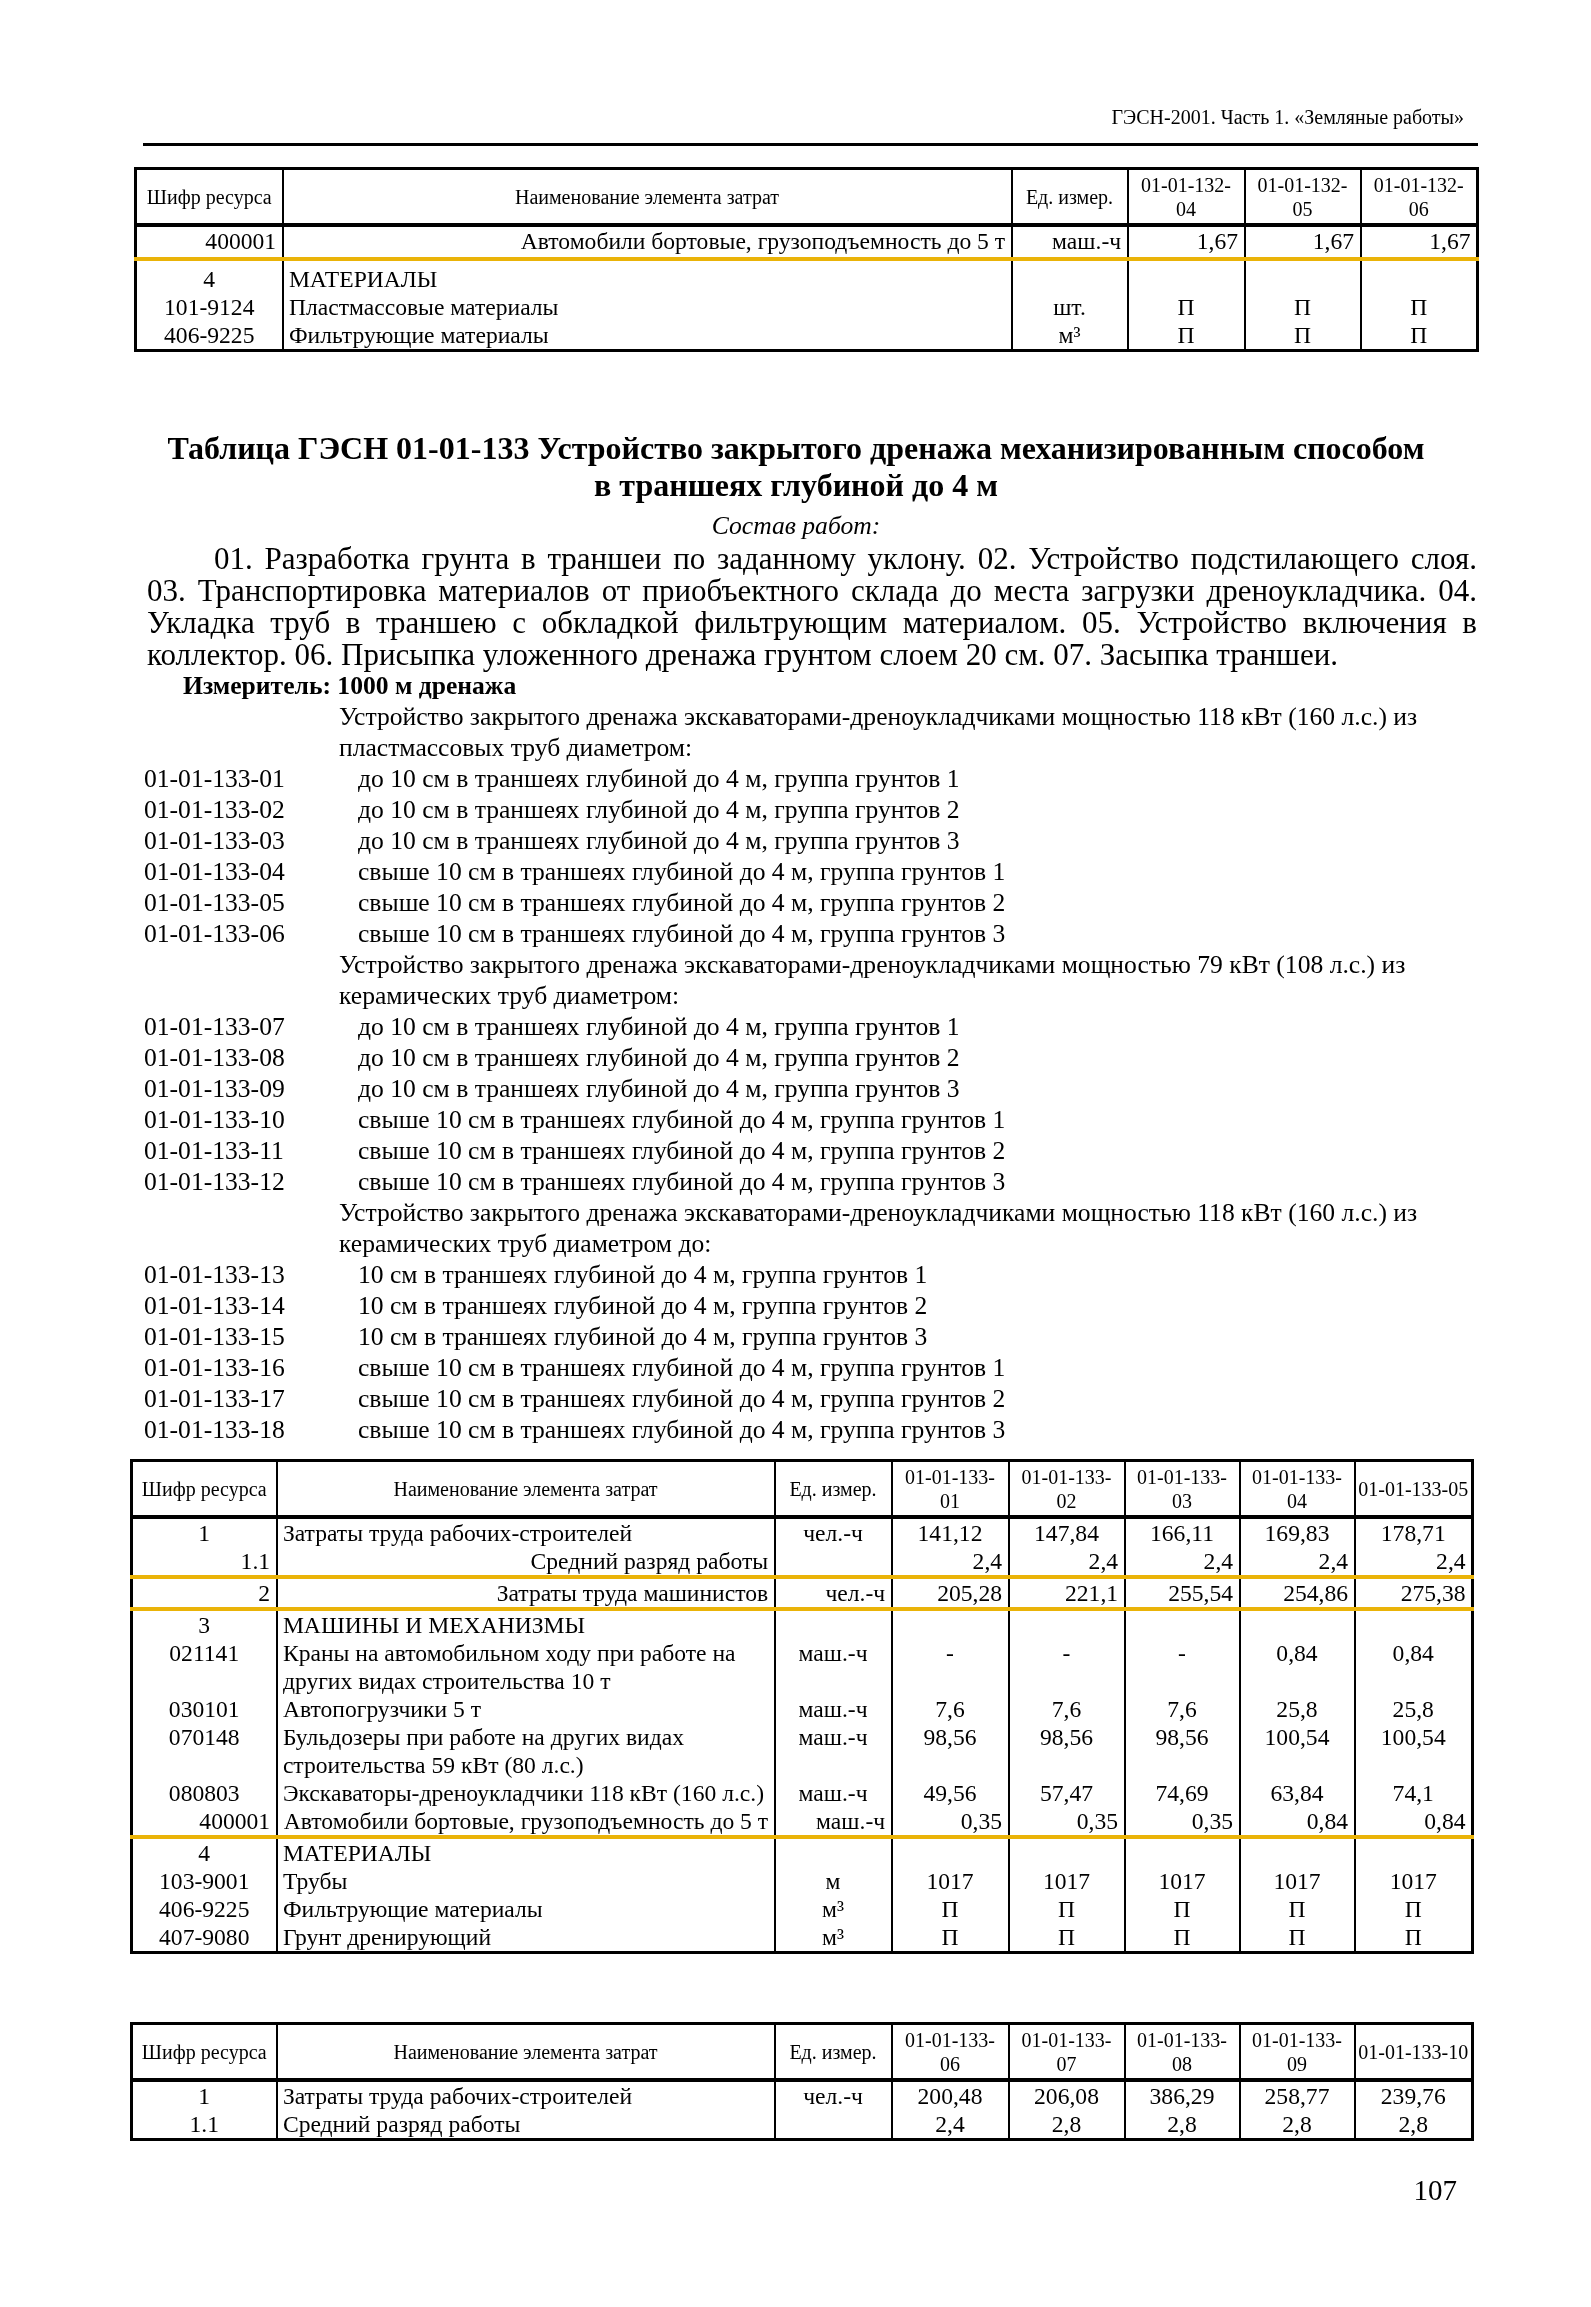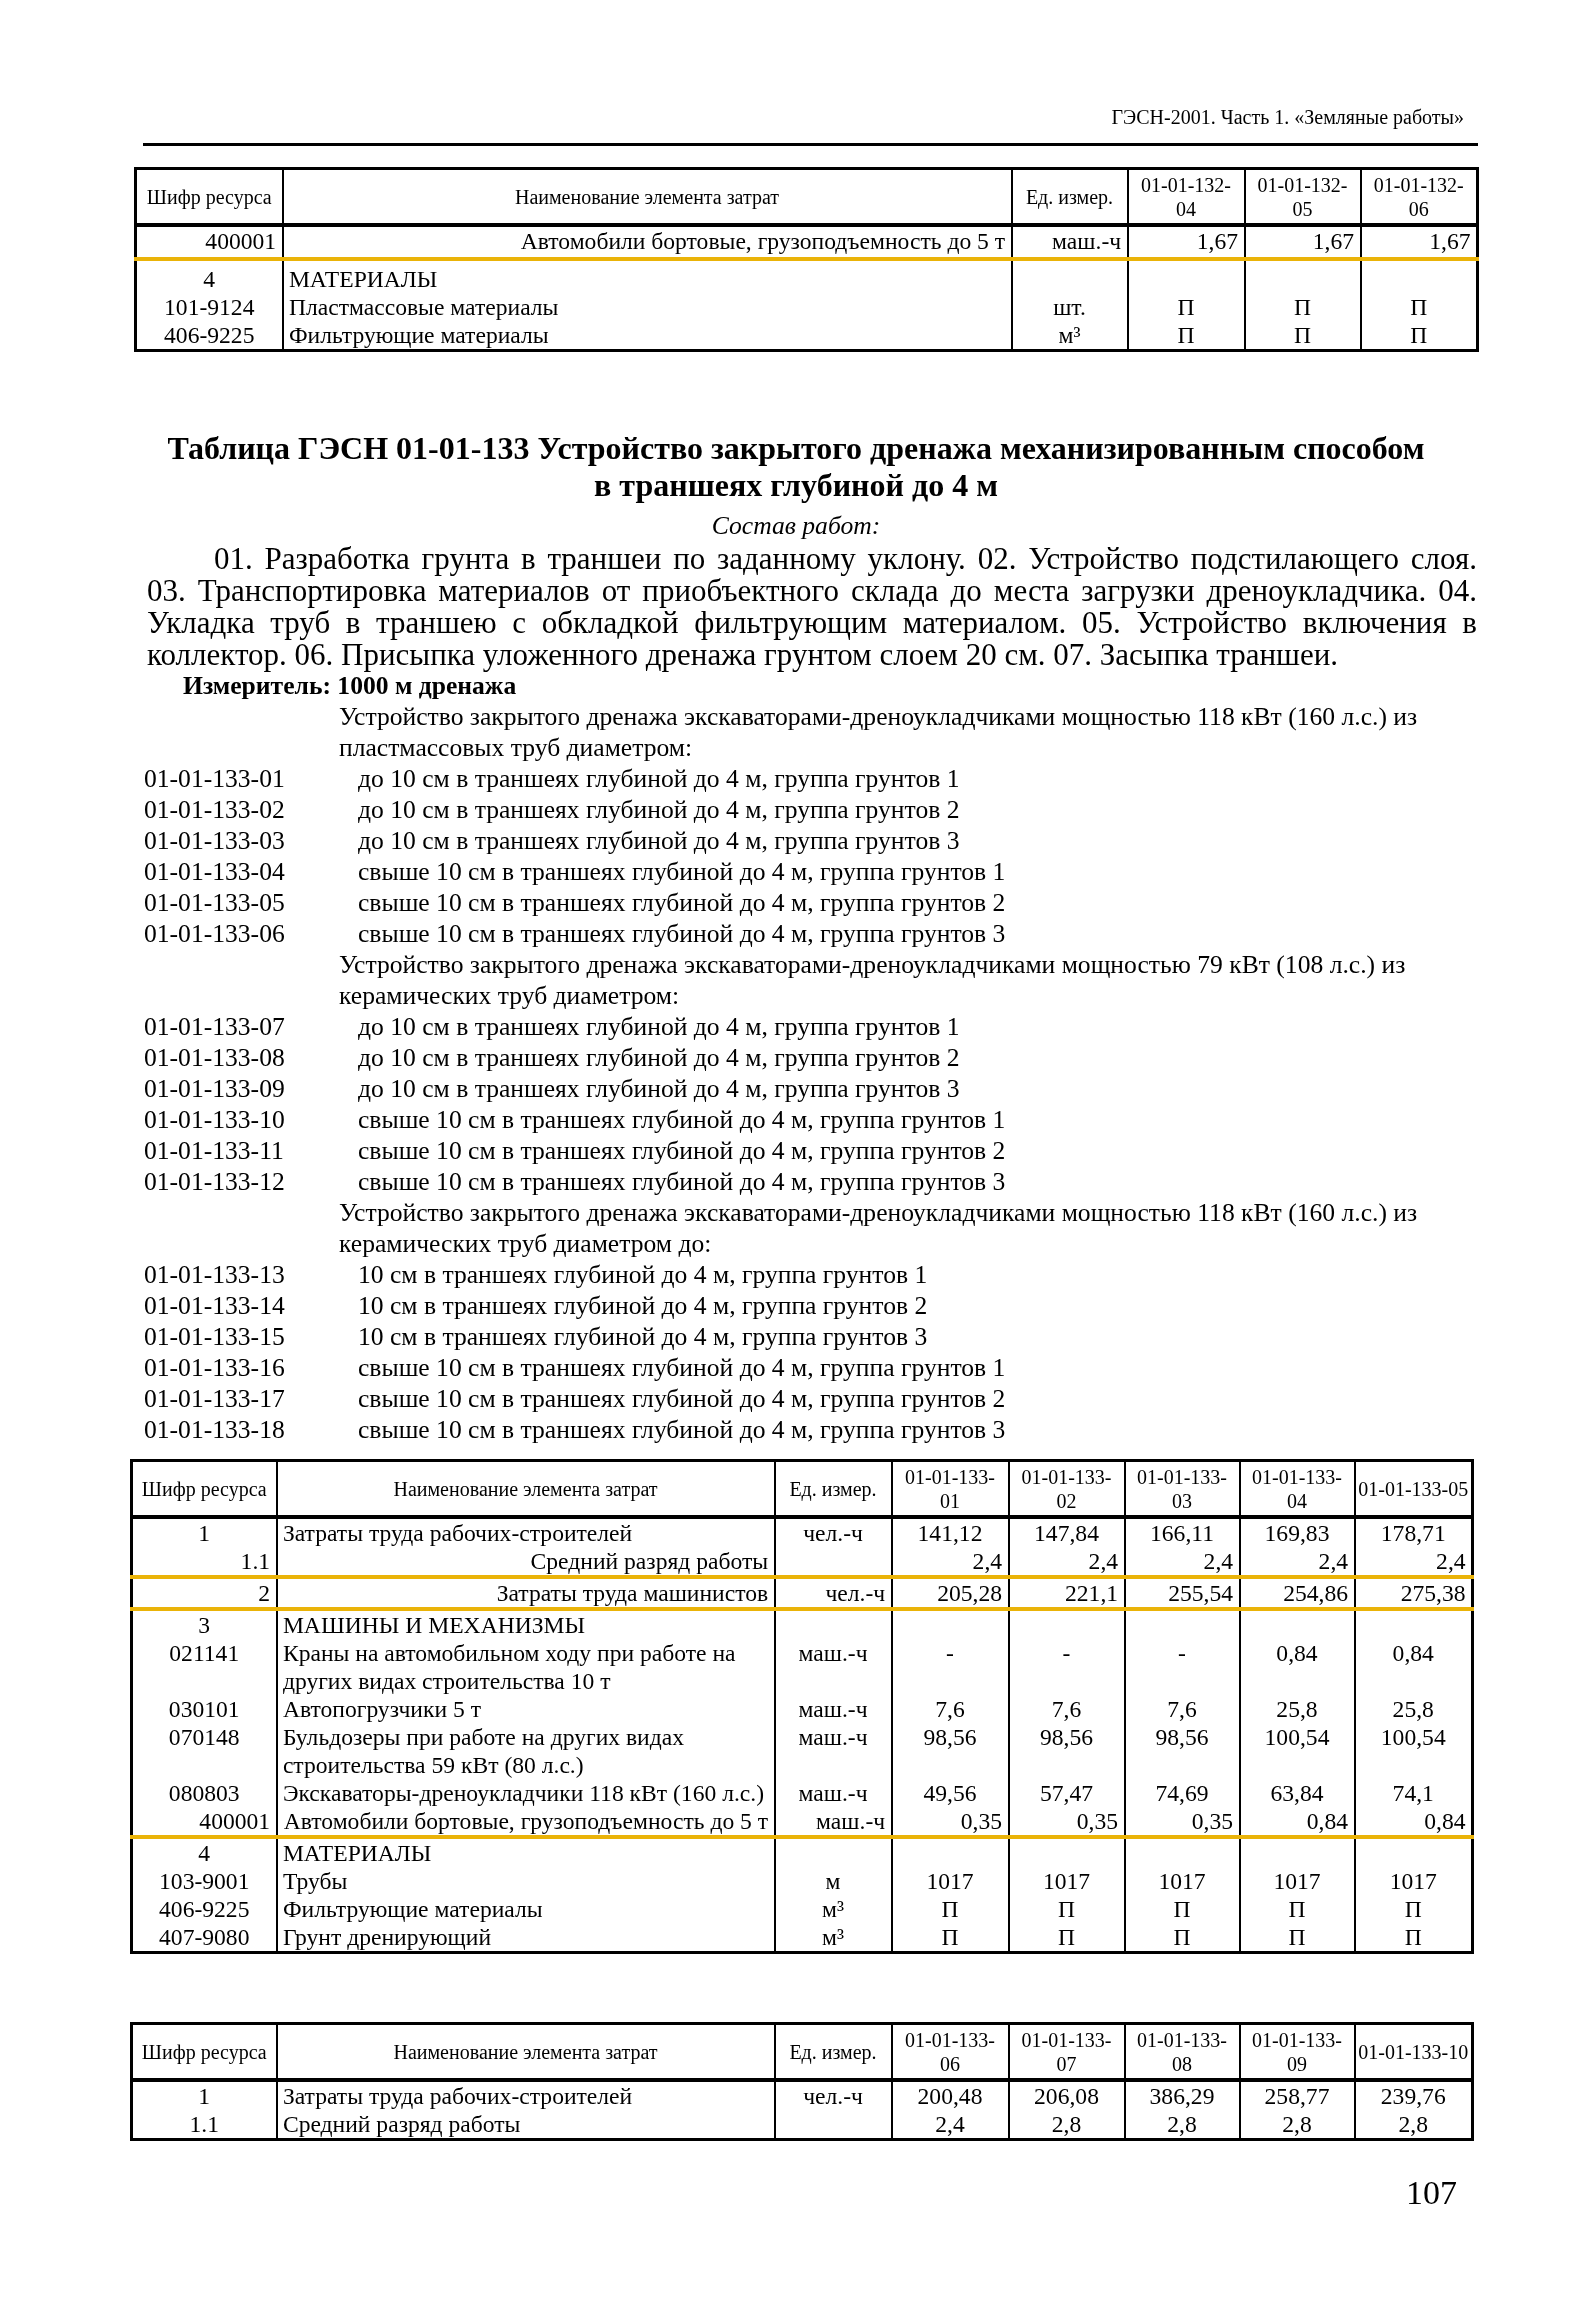--- a/index.html
+++ b/index.html
@@ -19,21 +19,21 @@
 
   .title { position:absolute; left:0; width:1592px; text-align:center; font-weight:bold; font-size:32px; line-height:36px; }
   .composition-label { position:absolute; left:0; width:1592px; text-align:center; font-style:italic; font-size:25.6px; }
   .work-text { position:absolute; left:147px; width:1330px; font-size:31px; line-height:32px; text-align:justify; text-indent:67px; }
   .measurer { position:absolute; left:183px; font-size:25.6px; font-weight:bold; }
 
   .list { position:absolute; left:144px; top:701px; width:1334px; font-size:25.6px; line-height:31px; }
   .list .intro { padding-left:195px; padding-right:40px; }
   .list .item { display:flex; }
   .list .item .code { width:214px; flex:none; }
-  .page-number { position:absolute; right:135px; top:2174px; font-size:34px;font-family:Liberation Serif, serif; }
+  .page-number { position:absolute; right:135px; top:2174px; font-size:29px;font-family:Liberation Serif, serif; }
 </style>
 </head>
 <body>
 
 <div class="running-head">ГЭСН-2001. Часть 1. «Земляные работы»</div>
 <div class="head-rule"></div>
 
 <table class="gt" style="left:134px; top:167px; width:1340px;">
   <colgroup>
     <col style="width:147px">

